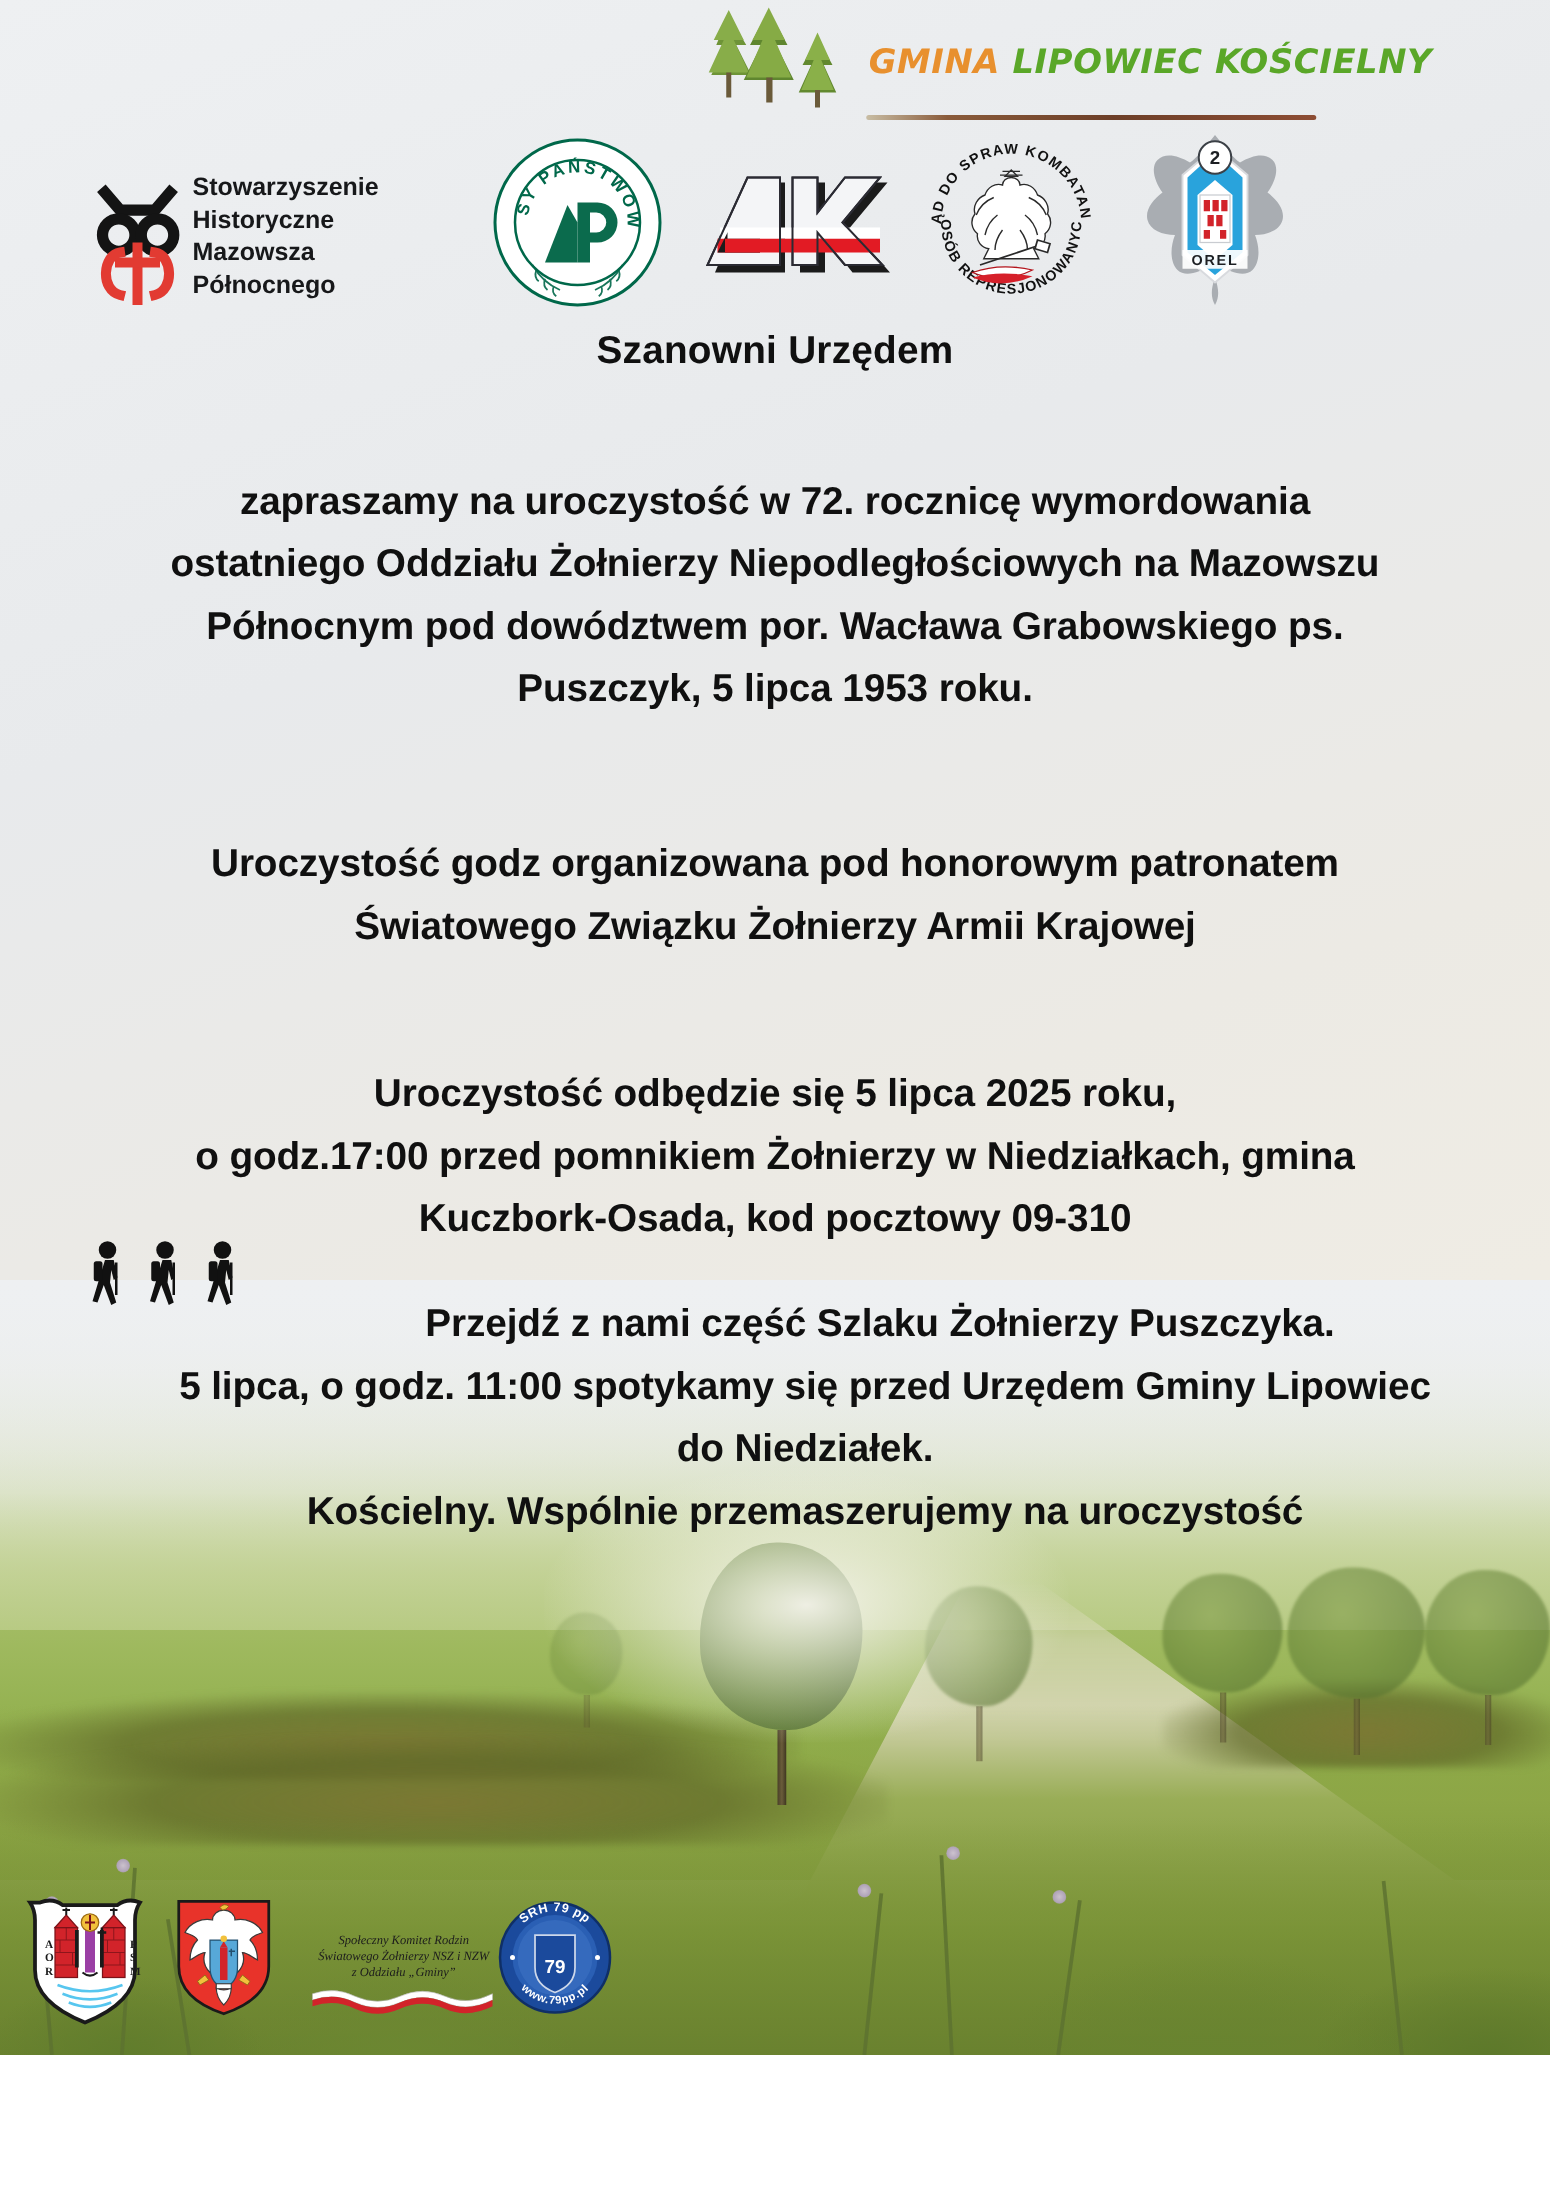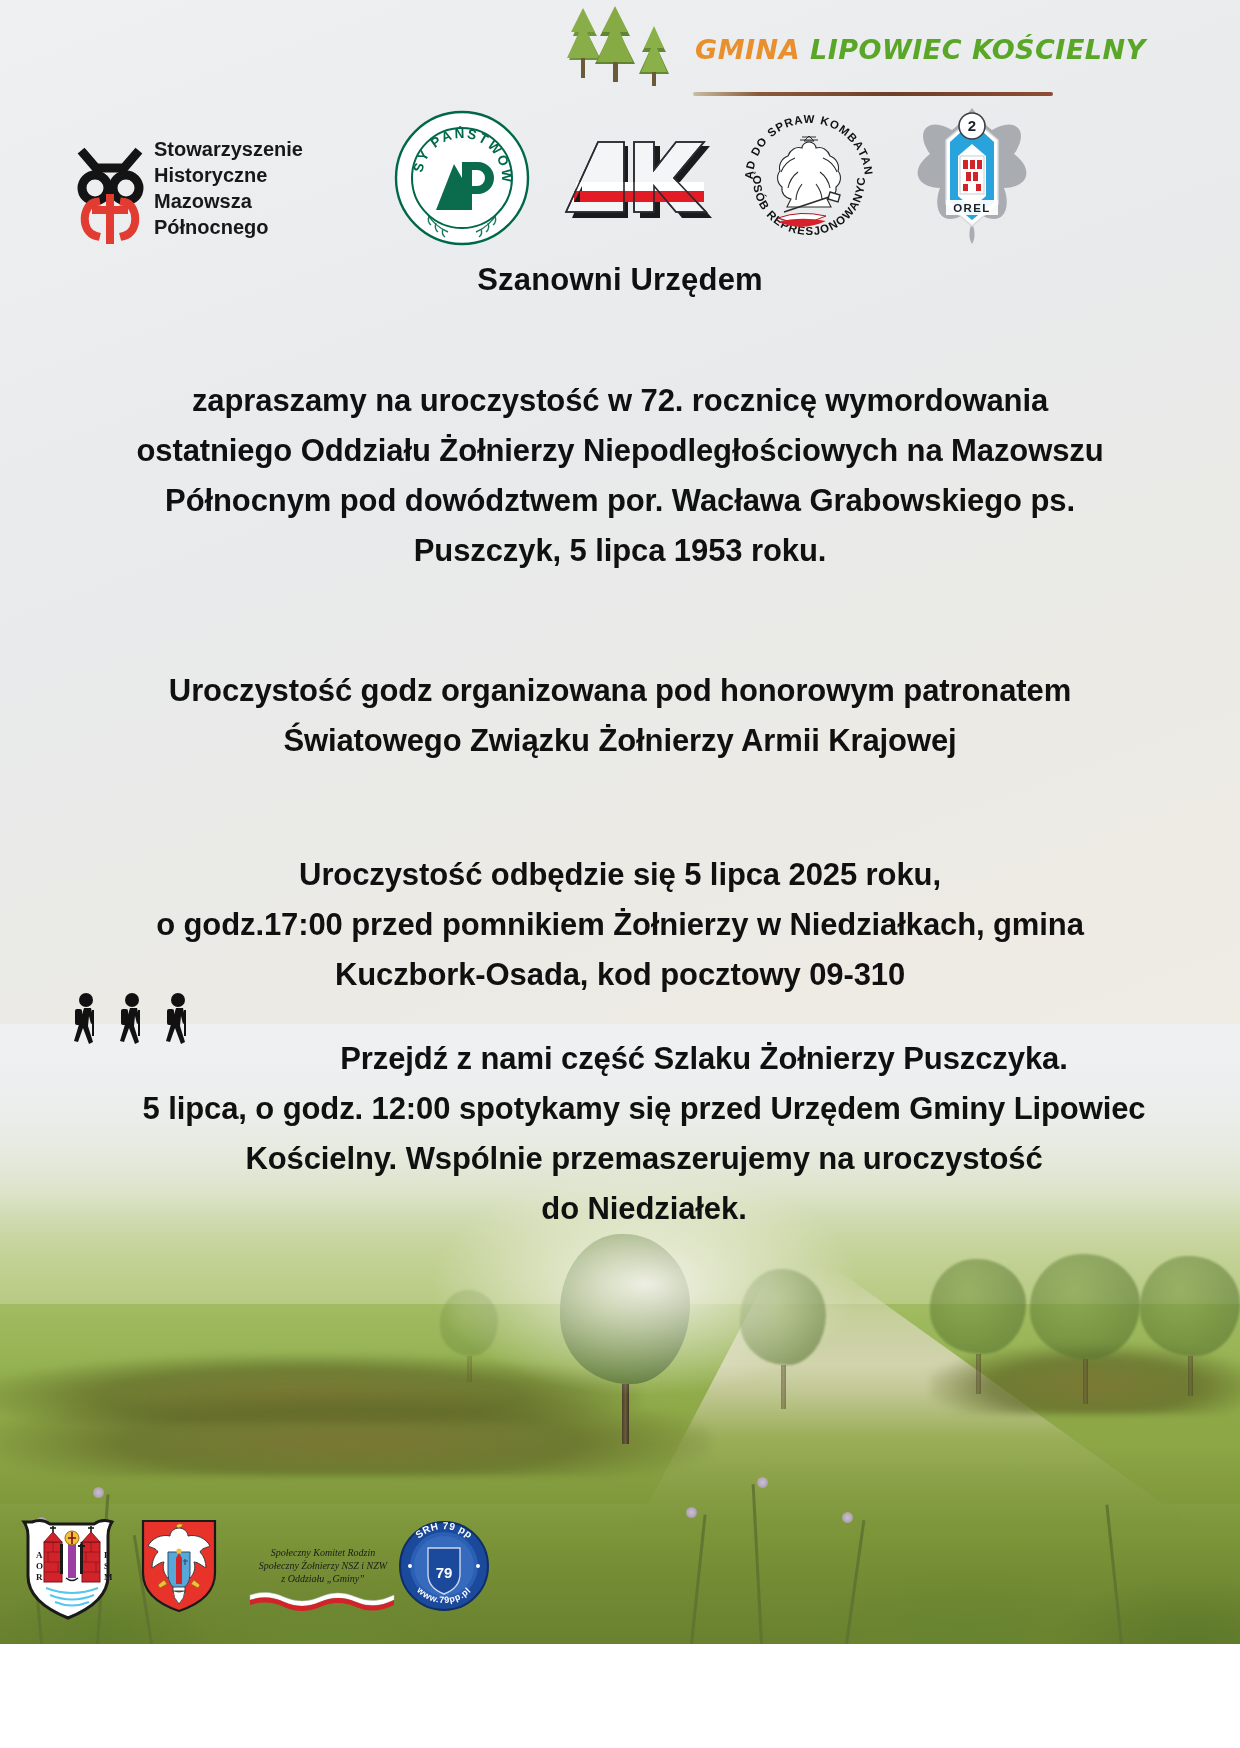--- a/index.html
+++ b/index.html
@@ -517,23 +517,23 @@
           <circle cx="106" cy="8" r="7"></circle>
           <path d="M104,16 l7,0 l3,14 l-3,2 l-2,-8 l-1,10 l5,16 l-4,2 l-6,-16 l-5,14 l-4,-1 l6,-20 z"></path>
           <rect x="95" y="17" width="7" height="16" rx="2"></rect>
           <rect x="112" y="18" width="2" height="26"></rect>
         </g>
       </svg>
       <div class="walk-text">
         <div>
           <span class="indent-first">Przejdź z nami część Szlaku Żołnierzy Puszczyka.</span>
         </div>
-        <div>5 lipca, o godz. 12:00 spotykamy się przed Urzędem Gminy Lipowiec</div>
+        <div>5 lipca, o godz. 11:00 spotykamy się przed Urzędem Gminy Lipowiec</div>
+        <div>do Niedziałek.</div>
         <div>Kościelny. Wspólnie przemaszerujemy na uroczystość</div>
-        <div>do Niedziałek.</div>
       </div>
     </div>
   </div>
 
   <div class="footer-logos">
 
     <svg class="f-herb1" viewBox="0 0 96 104">
       <path d="M8,6 q10,-4 18,2 h44 q8,-6 18,-2 q-4,6 -4,14 v40 q0,26 -40,42 q-40,-16 -40,-42 v-40 q0,-8 -4,-14 z" fill="#ffffff" stroke="#1a1a1a" stroke-width="3"></path>
       <g fill="#d2232a" stroke="#7d1218" stroke-width="1">
         <rect x="20" y="26" width="18" height="40"></rect>
@@ -607,21 +607,21 @@
       </g>
       <g fill="#ffffff" stroke="#3a3a3a" stroke-width=".9">
         <path d="M33,72 q6,4 12,0 q0,8 -6,14 q-6,-6 -6,-14 z"></path>
         <rect x="33" y="69" width="12" height="4"></rect>
       </g>
     </svg>
 
     <div class="f-komitet">
       <div class="komitet-text">
         <div>Społeczny Komitet Rodzin</div>
-        <div>Społeczny Żołnierzy NSZ i NZW</div>
+        <div>Światowego Żołnierzy NSZ i NZW</div>
         <div>z Oddziału „Gminy”</div>
       </div>
       <svg class="ribbon" viewBox="0 0 148 18">
         <path d="M2,6 q18,-6 34,2 q18,8 36,0 q18,-8 36,0 q18,8 38,-2 l0,5 q-20,10 -38,2 q-18,-8 -36,0 q-18,8 -36,0 q-16,-8 -34,-2 z" fill="#ffffff" stroke="#b8b8b8" stroke-width=".5"></path>
         <path d="M2,11 q18,-6 34,2 q18,8 36,0 q18,-8 36,0 q18,8 38,-2 l0,5 q-20,10 -38,2 q-18,-8 -36,0 q-18,8 -36,0 q-16,-8 -34,-2 z" fill="#d2232a"></path>
       </svg>
     </div>
 
     <svg class="f-srh" viewBox="0 0 92 96">
       <circle cx="46" cy="48" r="44" fill="#1b4a9c" stroke="#0f2f66" stroke-width="2"></circle>

